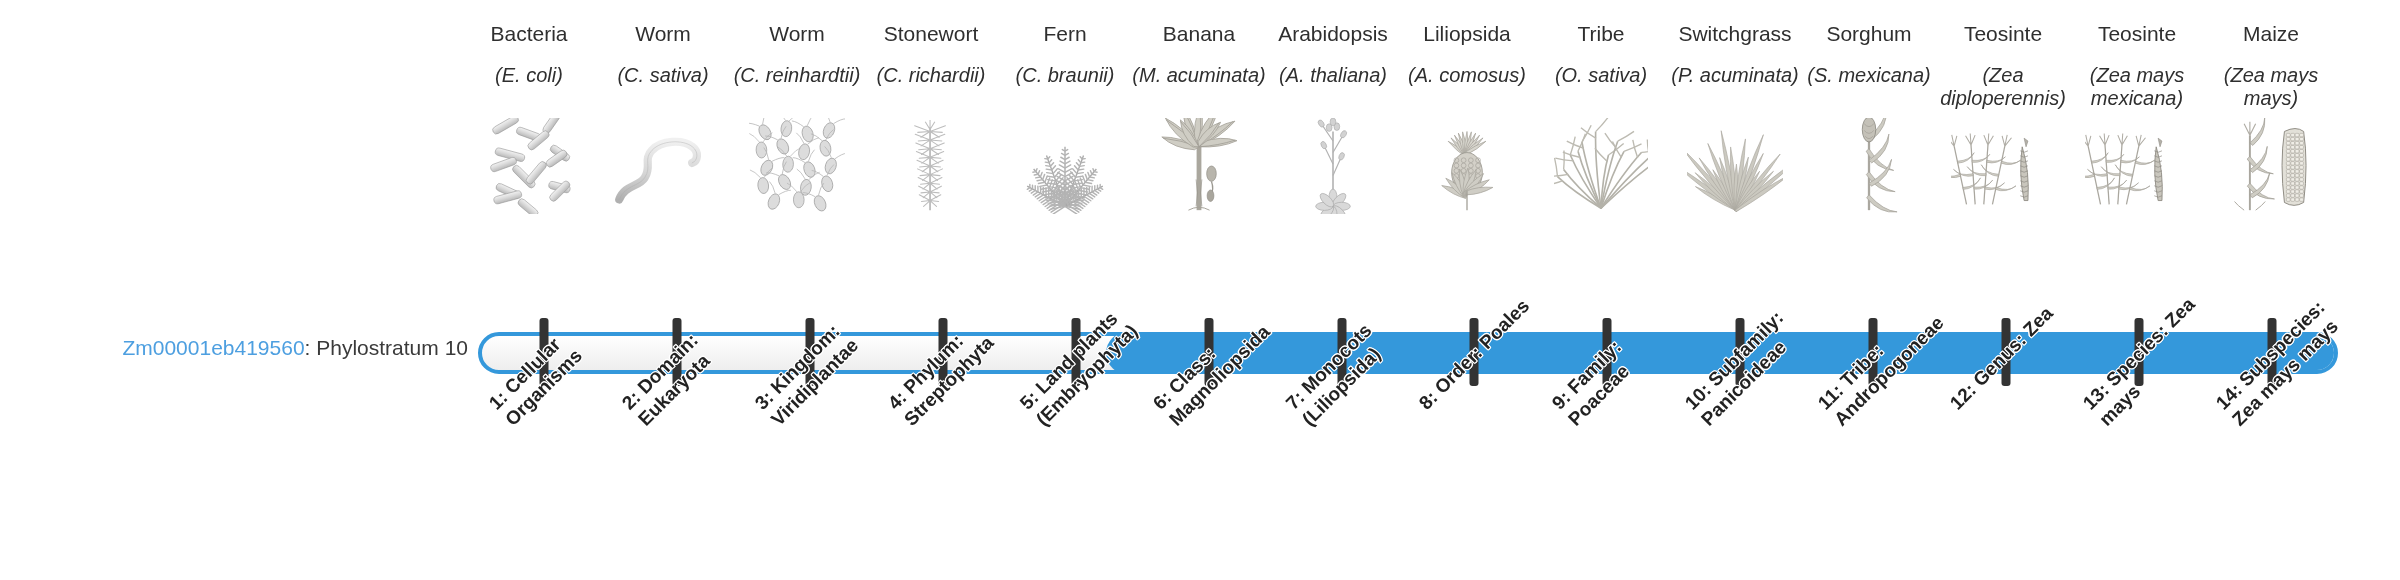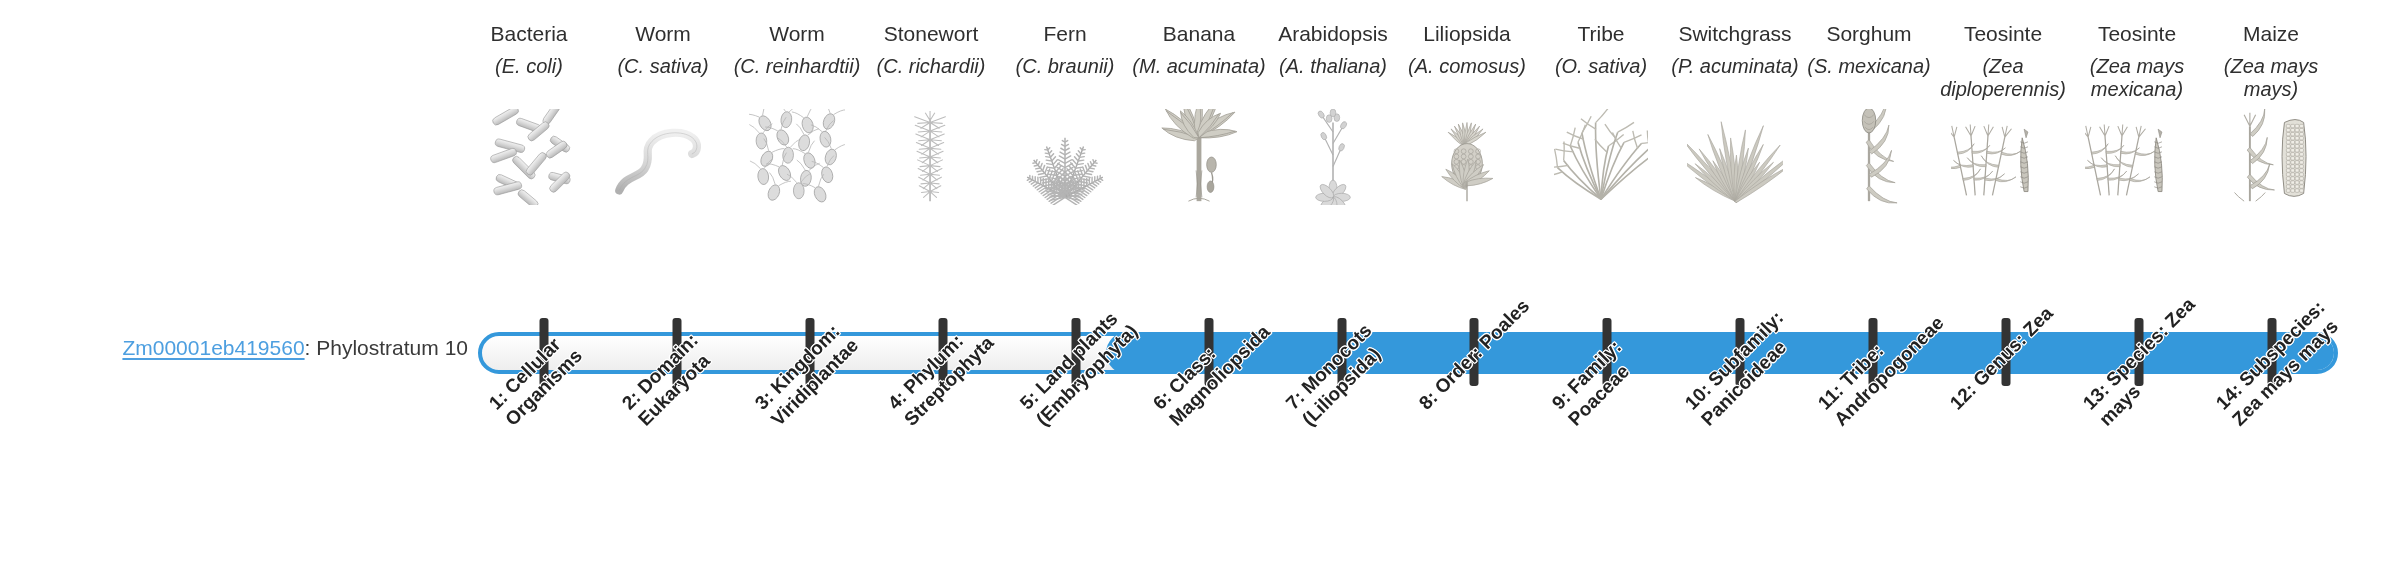--- a/index.html
+++ b/index.html
@@ -29,21 +29,20 @@
     top: 336px;
     width: 468px;
     text-align: right;
     font-size: 21px;
     line-height: 24px;
     white-space: nowrap;
     color: #3a3a3a;
   }
   #gene-caption .gene-link {
     color: #4d9fe0;
-    text-decoration: underline;
     text-underline-offset: 3px;
     cursor: pointer;
     margin-left: 13px;
   }
 
   
   #columns {
     position: absolute;
     left: 462px;
     top: 21px;
@@ -65,21 +64,21 @@
     color: #2f2f2f;
     text-align: center;
     height: 28px;
   }
   .sci-name {
     font-style: italic;
     font-size: 20px;
     line-height: 23px;
     color: #2f2f2f;
     text-align: center;
-    margin-top: 6px;
+    margin-top: 15px;
     height: 50px;
     width: 134px;
   }
   .art {
     margin-top: 4px;
     height: 96px;
     width: 132px;
     display: flex;
     align-items: flex-end;
     justify-content: center;

